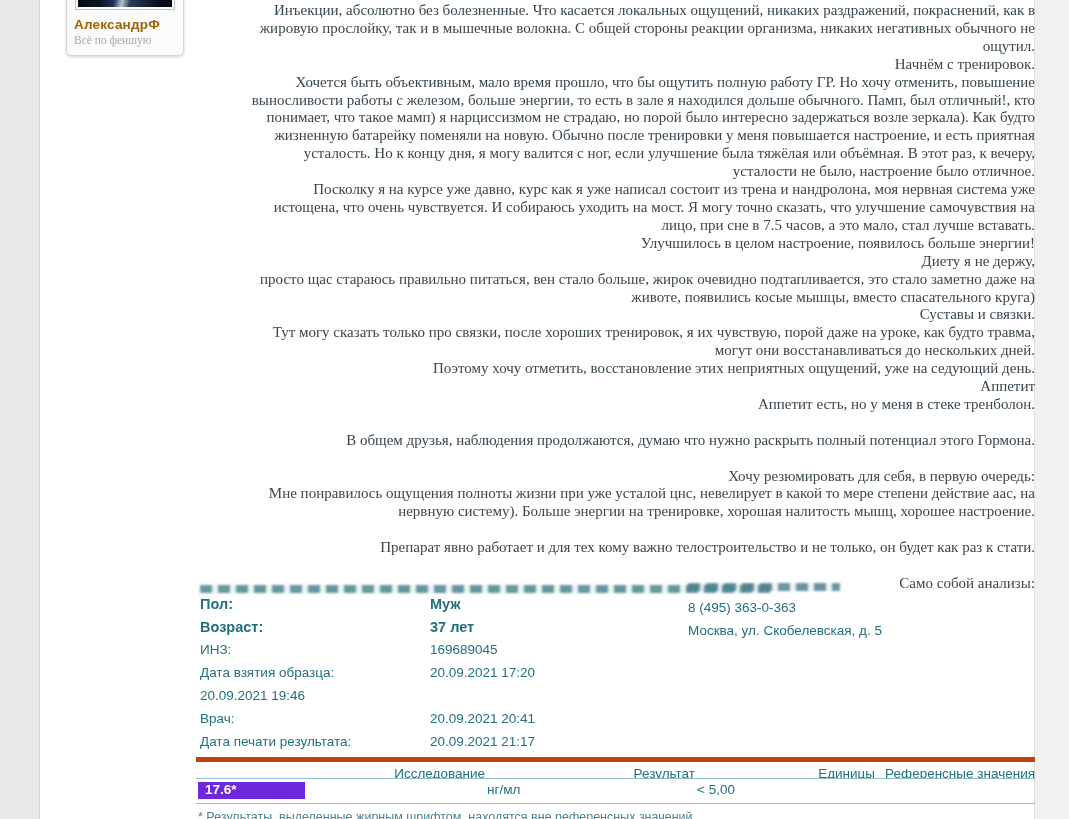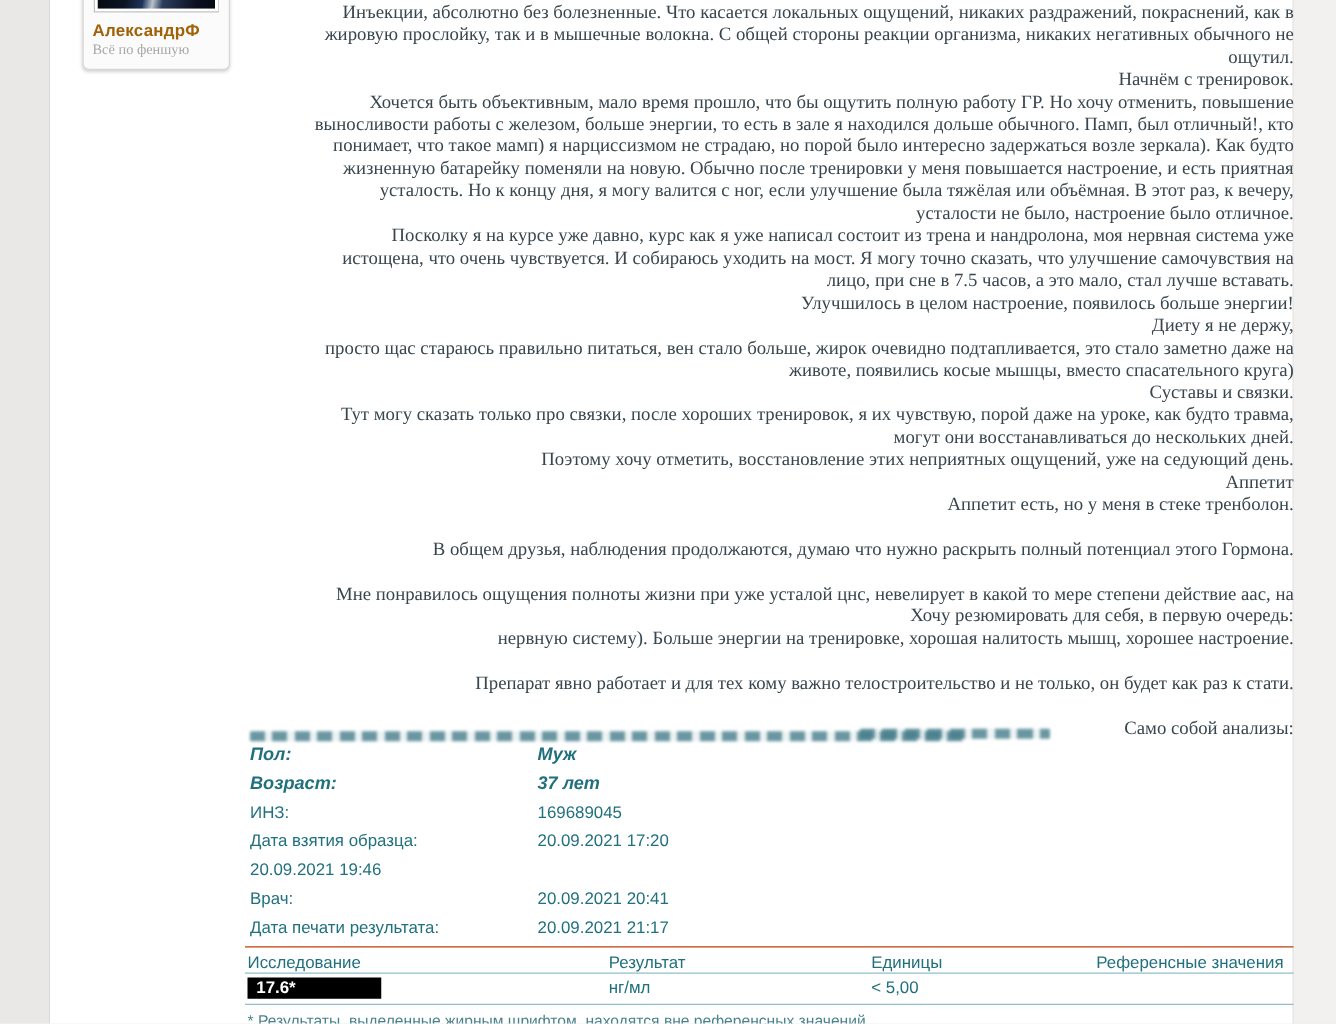--- a/index.html
+++ b/index.html
@@ -38,25 +38,25 @@
   }
   .redact{
     position:absolute;height:8px;border-radius:1px;opacity:.8;filter:blur(1.2px);
     background:repeating-linear-gradient(90deg,#457d8a 0 12px,rgba(69,125,138,.12) 12px 18px);
   }
   .redact-left{left:4px;top:8px;width:572px;}
   .redact-right{left:492px;top:6px;width:152px;}
   .lab-info{position:absolute;left:4px;top:19px;}
   .lab-row{display:flex;height:23px;}
   .lab-label{width:230px;}
-  .lab-row.bold{font-weight:bold;font-size:14.5px;font-style:italic;}
+  .lab-row.bold{font-weight:bold;font-size:14.5px;}
   .lab-contact{position:absolute;left:492px;top:19px;line-height:23px;}
   .lab-table{position:absolute;left:0;top:180px;width:839px;}
   .lt-head,.lt-row{display:grid;grid-template-columns:289px 210px 180px 1fr;box-sizing:border-box;}
-  .lt-head{height:22px;border-top:1px solid #c2410c;border-bottom:1px solid #8fc0ca;padding-top:4px;}
+  .lt-head{height:22px;border-top:5px solid #c2410c;border-bottom:1px solid #8fc0ca;padding-top:4px;text-align:right;}
   .lt-row{height:25px;border-bottom:1px solid #8fc0ca;padding-top:3px;}
   .lt-cell{padding-left:2px;white-space:nowrap;overflow:hidden;}
   .result-flag{
     display:inline-block;width:107px;box-sizing:border-box;margin-top:-1px;
     padding:1px 0 2px 7px;color:#ffffff;font-weight:bold;
   }
   .lab-footnote{position:absolute;left:2px;top:233px;font-size:12.5px;color:#2c6b78;filter:blur(.5px);opacity:.85;white-space:nowrap;}
 </style>
 </head>
 <body>
@@ -91,22 +91,22 @@
     <div class="pline">животе, появились косые мышцы, вместо спасательного круга)</div>
     <div class="pline">Суставы и связки.</div>
     <div class="pline">Тут могу сказать только про связки, после хороших тренировок, я их чувствую, порой даже на уроке, как будто травма,</div>
     <div class="pline">могут они восстанавливаться до нескольких дней.</div>
     <div class="pline">Поэтому хочу отметить, восстановление этих неприятных ощущений, уже на седующий день.</div>
     <div class="pline">Аппетит</div>
     <div class="pline">Аппетит есть, но у меня в стеке тренболон.</div>
     <div class="pline">&nbsp;</div>
     <div class="pline">В общем друзья, наблюдения продолжаются, думаю что нужно раскрыть полный потенциал этого Гормона.</div>
     <div class="pline">&nbsp;</div>
+    <div class="pline">Хочу резюмировать для себя, в первую очередь:</div>
     <div class="pline">Мне понравилось ощущения полноты жизни при уже усталой цнс, невелирует в какой то мере степени действие аас, на</div>
-    <div class="pline">Хочу резюмировать для себя, в первую очередь:</div>
     <div class="pline">нервную систему). Больше энергии на тренировке, хорошая налитость мышц, хорошее настроение.</div>
     <div class="pline">&nbsp;</div>
     <div class="pline">Препарат явно работает и для тех кому важно телостроительство и не только, он будет как раз к стати.</div>
     <div class="pline">&nbsp;</div>
     <div class="pline">Само собой анализы:</div>
   </div>
 
 <div class="lab">
   <div class="redact redact-left"></div>
   <div class="redact redact-right"></div>
@@ -134,31 +134,35 @@
       <div class="lab-row">
         <div class="lab-label">Врач:</div>
         <div class="lab-value">20.09.2021 20:41</div>
       </div>
       <div class="lab-row">
         <div class="lab-label">Дата печати результата:</div>
         <div class="lab-value">20.09.2021 21:17</div>
       </div>
     </div>
 
+  <div class="lab-contact">
+    <div>8 (495) 363-0-363</div>
+    <div>Москва, ул. Скобелевская, д. 5</div>
+  </div>
 
   <div class="lab-table">
     <div class="lt-head" id="lab-head">
         <div class="lt-cell">Исследование</div>
         <div class="lt-cell">Результат</div>
         <div class="lt-cell">Единицы</div>
         <div class="lt-cell">Референсные значения</div>
       </div>
     <div id="lab-rows">
         <div class="lt-row">
-          <div class="lt-cell"><span class="result-flag" style="background: #000000;">17.6*</span></div>
+          <div class="lt-cell"><span class="result-flag" style="background: #6d28d9;">17.6*</span></div>
           <div class="lt-cell">нг/мл</div>
           <div class="lt-cell">&lt; 5,00</div>
         </div>
       </div>
   </div>
 
   <div class="lab-footnote">* Результаты, выделенные жирным шрифтом, находятся вне референсных значений</div>
 </div>
 
 </body></html>

